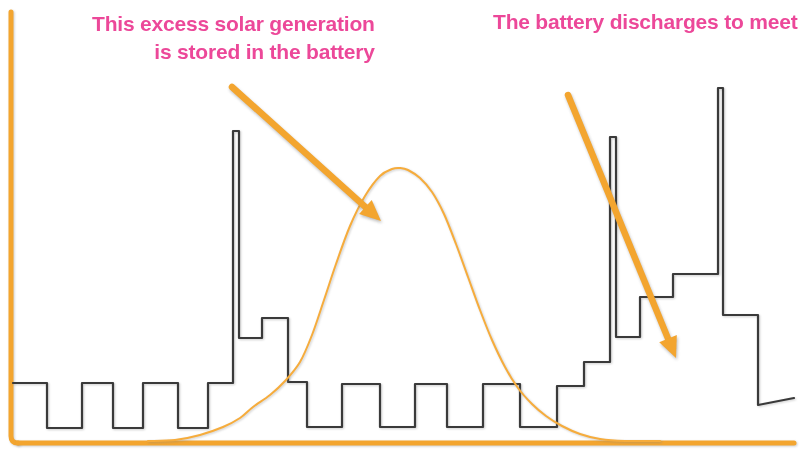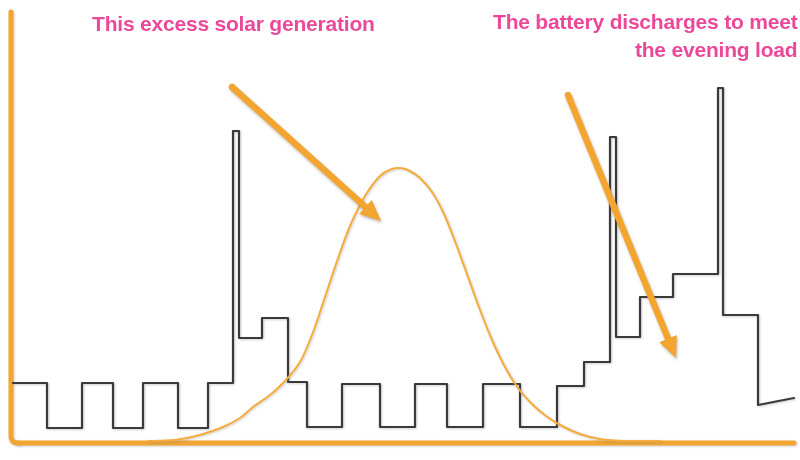--- a/index.html
+++ b/index.html
@@ -23,19 +23,19 @@
       <path d="M 13 383 L 47 383 L 47 428 L 82 428 L 82 383 L 113 383 L 113 428 L 143 428 L 143 383 L 178 383 L 178 428 L 208 428 L 208 383 L 233 383 L 233 131 L 239 131 L 239 338 L 262 338 L 262 318 L 288 318 L 288 382 L 307 382 L 307 427 L 342 427 L 342 384 L 380 384 L 380 427 L 415 427 L 415 384 L 447 384 L 447 427 L 483 427 L 483 384 L 520 384 L 520 427 L 557 427 L 557 386 L 584 386 L 584 362 L 610 362 L 610 137 L 616 137 L 616 337 L 640 337 L 640 297 L 673 297 L 673 274 L 718 274 L 718 88 L 723 88 L 723 315 L 758 315 L 758 405 L 794 398" stroke="#3a3a3a" stroke-width="2.2" fill="none" stroke-linejoin="round" stroke-linecap="round" class="shadow-soft"></path>
       <path d="M 148 441 C 152.5 440.8 166.3 441.0 175 440 C 183.7 439.0 192.0 437.2 200 435 C 208.0 432.8 216.3 429.8 223 427 C 229.7 424.2 235.0 421.3 240 418 C 245.0 414.7 248.0 410.8 253 407 C 258.0 403.2 264.7 399.3 270 395 C 275.3 390.7 280.0 386.5 285 381 C 290.0 375.5 295.5 369.7 300 362 C 304.5 354.3 308.0 345.3 312 335 C 316.0 324.7 320.0 311.8 324 300 C 328.0 288.2 331.7 276.3 336 264 C 340.3 251.7 345.2 237.3 350 226 C 354.8 214.7 360.0 204.3 365 196 C 370.0 187.7 375.5 180.5 380 176 C 384.5 171.5 388.7 170.3 392 169 C 395.3 167.7 397.3 167.8 400 168 C 402.7 168.2 404.7 168.3 408 170 C 411.3 171.7 416.0 174.3 420 178 C 424.0 181.7 428.0 186.0 432 192 C 436.0 198.0 440.0 205.3 444 214 C 448.0 222.7 452.0 233.5 456 244 C 460.0 254.5 464.0 266.0 468 277 C 472.0 288.0 476.0 299.5 480 310 C 484.0 320.5 487.8 330.5 492 340 C 496.2 349.5 500.7 359.0 505 367 C 509.3 375.0 513.5 381.8 518 388 C 522.5 394.2 527.3 399.3 532 404 C 536.7 408.7 541.0 412.3 546 416 C 551.0 419.7 556.3 423.0 562 426 C 567.7 429.0 573.7 431.8 580 434 C 586.3 436.2 592.5 437.8 600 439 C 607.5 440.2 615.0 440.7 625 441 C 635.0 441.3 654.2 441.0 660 441" stroke="#F6AC3C" stroke-width="2" fill="none" stroke-linecap="round" class="shadow-soft"></path>
       <line x1="232" y1="87" x2="370.8506485957556" y2="211.87239538141782" stroke="#F3A52F" stroke-width="6.5" stroke-linecap="round" class="shadow-strong"></line>
       <polygon points="381,221 359.03306788529943,214.0211825164905 371.7381585631794,199.8938801955643" fill="#F3A52F" class="shadow-strong"></polygon>
       <line x1="568" y1="95" x2="670.8148412401915" y2="345.37317820528136" stroke="#F3A52F" stroke-width="6.5" stroke-linecap="round" class="shadow-strong"></line>
       <polygon points="676,358 659.2349347248495,342.1828388665999 676.8107306295861,334.96540176503504" fill="#F3A52F" class="shadow-strong"></polygon>
     </svg>
 
   <div class="ann" style="left:92px;top:10px;">
     <div>This excess solar generation</div>
+    <div style="padding-left:7px;">is stored in the battery</div>
   </div>
 
   <div class="ann" style="left:493px;top:8px;">
     <div>The battery discharges to meet</div>
-    <div>the evening load</div>
   </div>
 </div>
 
 </body></html>

